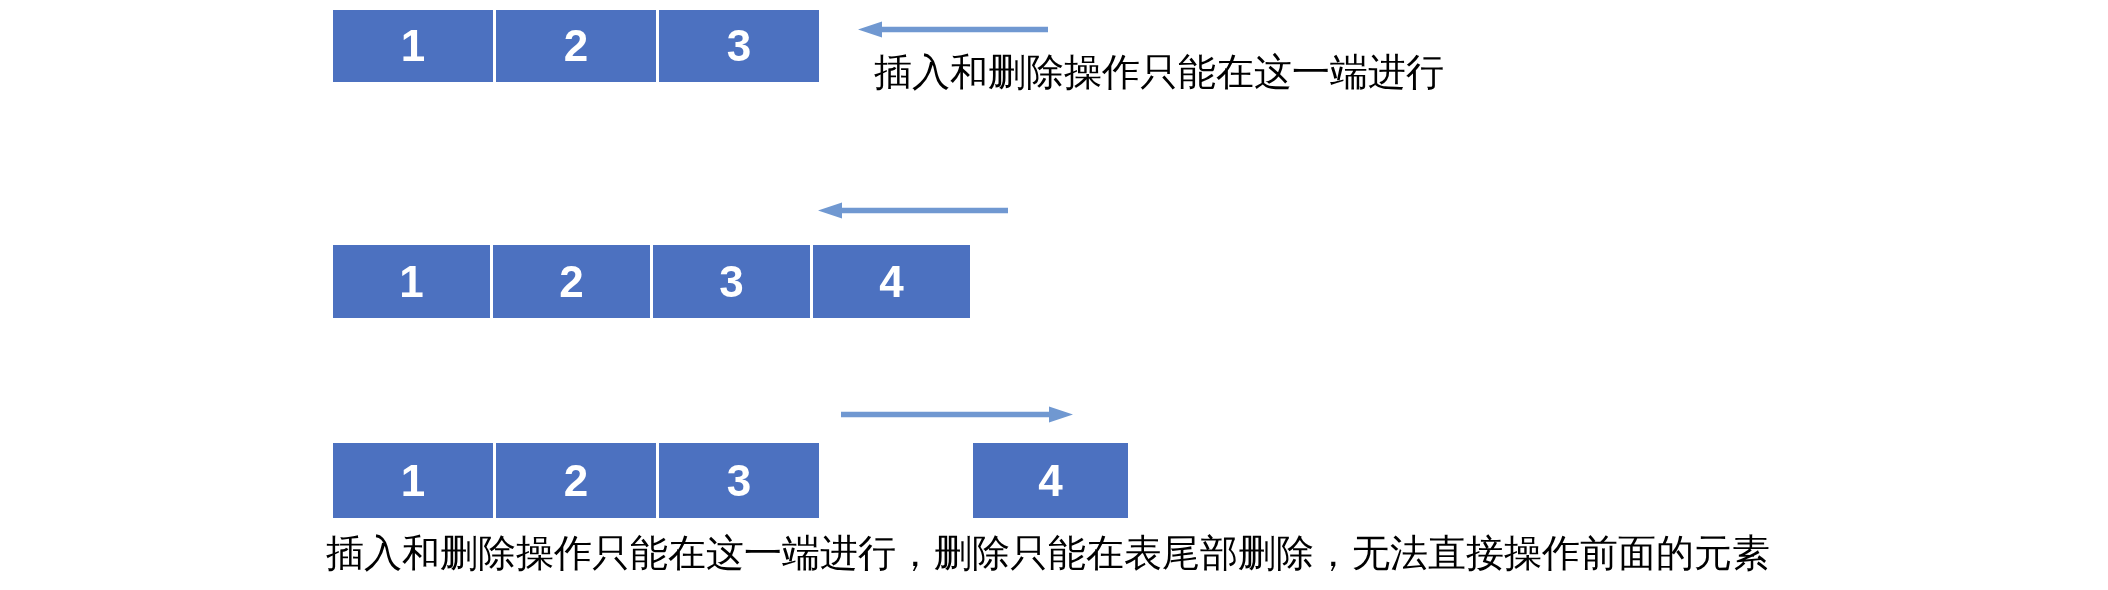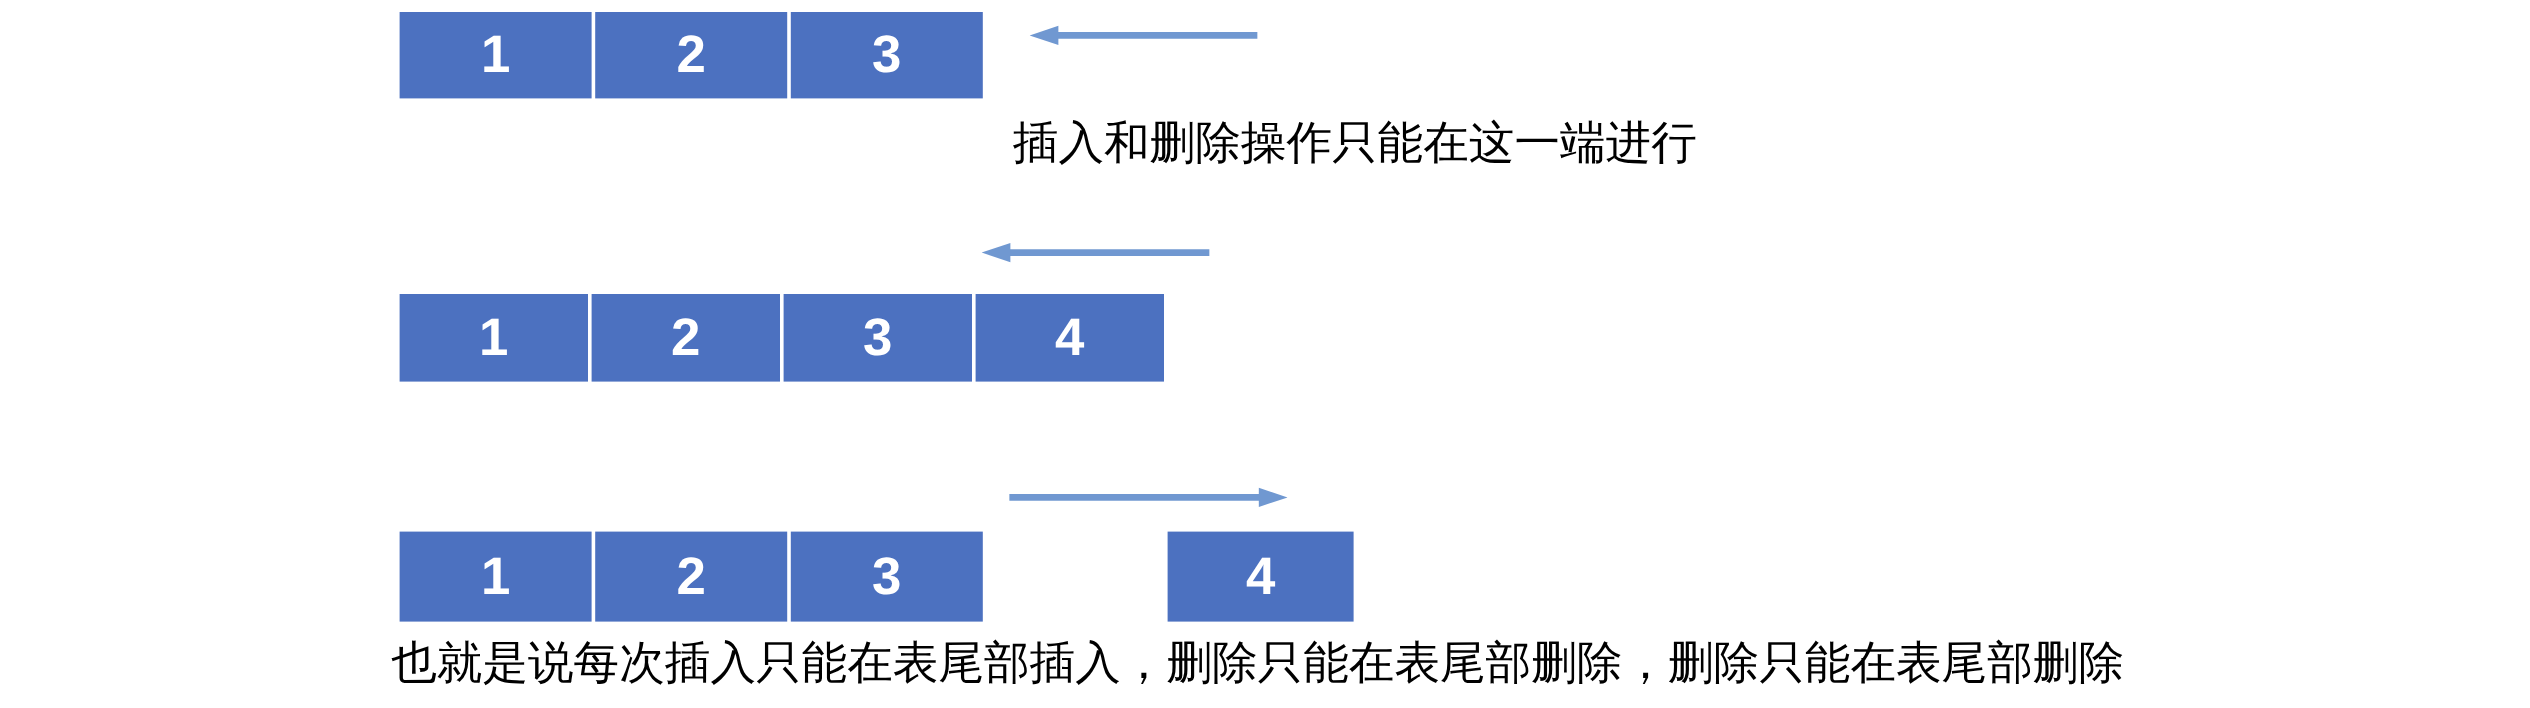--- a/index.html
+++ b/index.html
@@ -44,21 +44,21 @@
     position: absolute;
     display: block;
   }
   .caption {
     position: absolute;
     color: var(--text-color, #000000);
     font-size: 38px;
     line-height: 1.2;
     white-space: nowrap;
   }
-  .row1-caption { left: 844px; top: 50px; margin-top: 48px; }
+  .row1-caption { left: 874px; top: 50px; }
   .footer-caption { left: 326px; top: 531px; }
   .row1-cells { left: 333px; top: 10px; }
   .row2-cells { left: 333px; top: 245px; }
   .row3-cells { left: 333px; top: 443px; }
   .arrow1 { left: 858px; top: 20px; }
   .arrow2 { left: 818px; top: 201px; }
   .arrow3 { left: 841px; top: 405px; }
 </style>
 </head>
 <body>
@@ -96,15 +96,15 @@
   </svg>
 
   <div class="cell-row row3-cells">
     <div class="cell w160b">1</div>
     <div class="cell w160b">2</div>
     <div class="cell w160b">3</div>
   </div>
 
   <div class="cell detached-cell">4</div>
 
-  <div class="caption footer-caption">也就是说每次插入只能在表尾部插入，删除只能在表尾部删除，删除只能在表尾部删除</div>
+  <div class="caption footer-caption">插入和删除操作只能在这一端进行，删除只能在表尾部删除，无法直接操作前面的元素</div>
 
 </div>
 
 </body></html>

